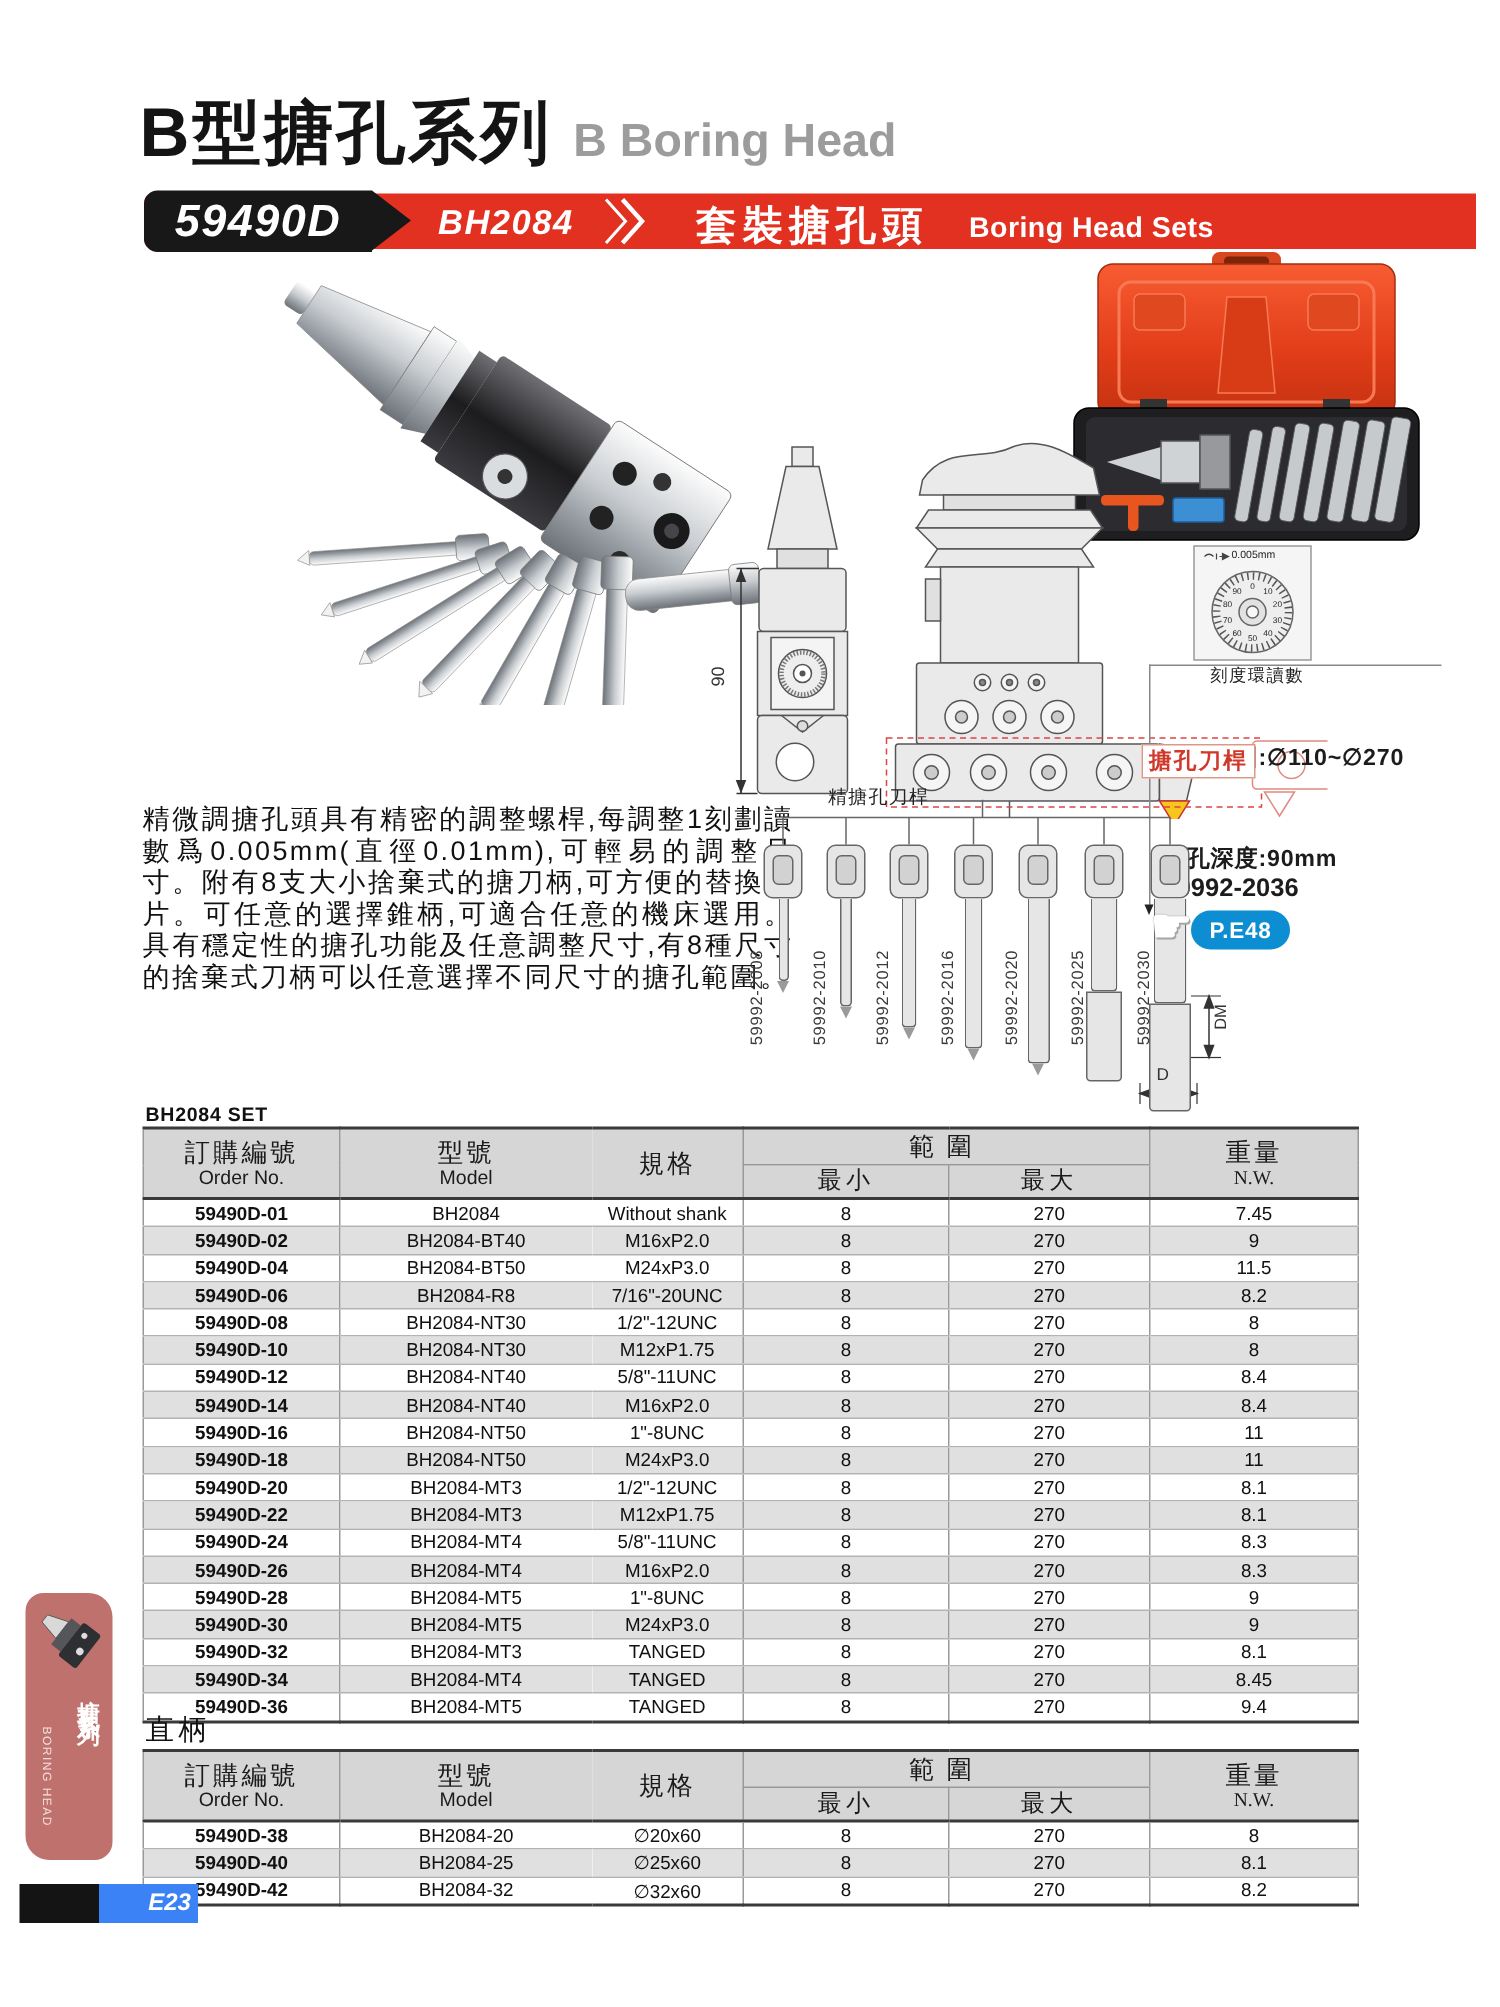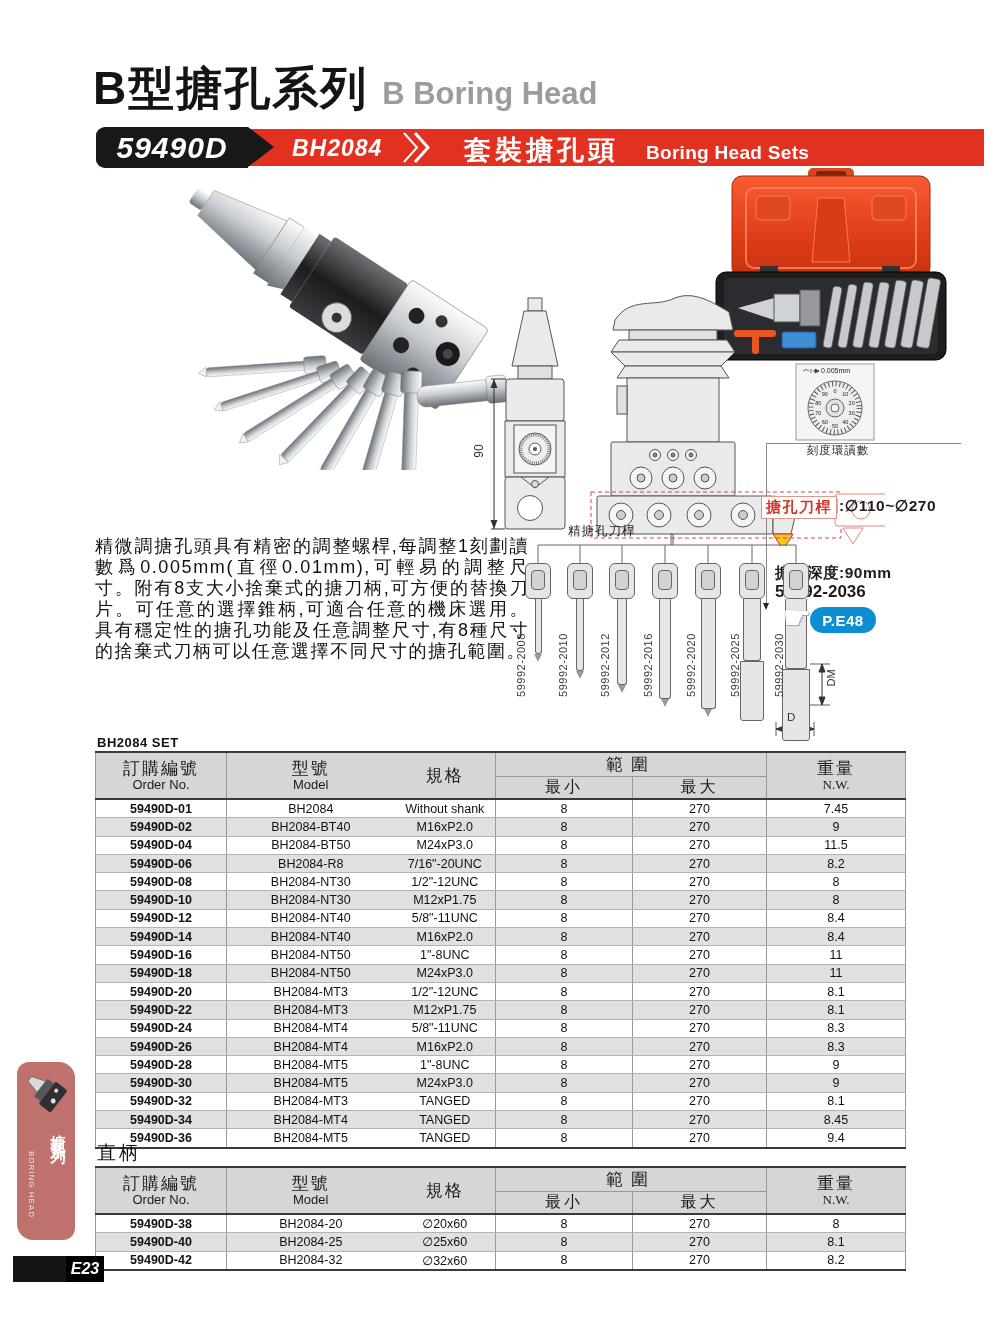--- a/index.html
+++ b/index.html
@@ -42,21 +42,21 @@
   .dialnum{font-size:5.5px; text-anchor:middle; fill:#222;}
 
   
   .specbox{position:absolute; left:766px; top:443px; width:186px; border-top:1px solid #888; border-left:1px solid #888; padding:4px 0 3px 8px;}
   .spec-line{font-size:15.5px; font-weight:600; color:#1c1c1c; line-height:19px; letter-spacing:0.5px;margin-top:48px;}
   .spec-part{font-size:17px; font-weight:600; color:#1c1c1c; line-height:20px;}
   .specbox:after{content:""; position:absolute; left:-4px; bottom:-5px; border-left:3.5px solid transparent; border-right:3.5px solid transparent; border-top:7px solid #222;}
   .holder-label{position:absolute; left:761px; top:496px; font-size:15px; color:#d0382a; border:1px solid #d98; background:#fff; padding:1px 4px; letter-spacing:1.5px; font-weight:600;}
 
   
-  .tree{position:absolute; left:504px; top:527px; width:400px; height:225px;}
+  .tree{position:absolute; left:488px; top:527px; width:400px; height:225px;}
   .tree-label{position:absolute; left:64px; top:-4px; font-size:12.5px; color:#222; letter-spacing:1px;}
   .tree-lines{position:absolute; left:0; top:6px;}
   .bar{position:absolute; width:30px;}
   .bar-head{width:26px; height:36px; margin:0 auto; background:#e6e6e6; border:1px solid #666; border-radius:6px; box-sizing:border-box;}
   .bar-window{width:14px; height:20px; margin:6px auto 0; background:#d2d2d2; border:1px solid #666; border-radius:4px; box-sizing:border-box;}
   .bar-shaft{margin:0 auto; background:#e6e6e6; border:1px solid #666; border-top:none; border-radius:0 0 3px 3px; box-sizing:border-box;}
   .bar-tip{width:0; height:0; margin:0 auto; border-left:4px solid transparent; border-right:4px solid transparent; border-top:8px solid #9a9a9a;}
   .bar-num{position:absolute; width:96px; left:-50px; top:96px; text-align:center; transform:rotate(-90deg); font-size:11px; color:#3c3c3c; letter-spacing:0.5px; white-space:nowrap;}
   .pe48{position:absolute; left:306px; top:80px; width:66px; height:26px; background:#0e8ed2; border-radius:13px; color:#fff; font-weight:bold; font-size:15px; display:flex; align-items:center; justify-content:center; letter-spacing:0.5px; cursor:pointer;}
   .pe48 .hand{position:absolute; left:-27px; top:-8px; font-size:31px; color:#fff; text-shadow:0 0 1px #888, 1px 1px 0 #aaa;}
@@ -80,21 +80,21 @@
   .ptable tbody td{font-size:12.5px; color:#111; height:17.3px; text-align:center; border-bottom:1px solid #b3b3b3; padding:0; overflow:hidden;}
   .ptable tbody td.c0{font-weight:bold; border-right:1px solid #999;}
   .ptable tbody td.c3,.ptable tbody td.c4,.ptable tbody td.c5{border-left:1px solid #999;}
   .ptable tbody tr.alt{background:#e0e0e0;}
 
   
   .sidetab{position:absolute; left:17px; top:1062px; width:58px; height:178px; background:#bf726d; border-radius:12px 16px 12px 16px; cursor:pointer;}
   .tab-zh{position:absolute; right:8px; top:60px; writing-mode:vertical-rl; font-size:15px; letter-spacing:5px; color:#fff; font-weight:600;}
   .tab-en{position:absolute; left:-27px; top:118px; width:82px; text-align:center; transform:rotate(90deg); font-size:8px; color:#f2e0de; letter-spacing:1px; white-space:nowrap;}
   .foot-black{position:absolute; left:13px; top:1256px; width:53px; height:26px; background:#141414;}
-  .foot-badge{position:absolute; left:66px; top:1256px; width:38px; height:26px; background:#000000; color:#fff; font-weight:bold; font-size:16px; display:flex; align-items:center; justify-content:center; font-style:italic;}
+  .foot-badge{position:absolute; left:66px; top:1256px; width:38px; height:26px; background:#3b82f6; color:#fff; font-weight:bold; font-size:16px; display:flex; align-items:center; justify-content:center; font-style:italic;padding-left:28px;}
 </style>
 </head>
 <body>
 
 <div id="page">
 
   <div class="title-row">
     <span class="title-zh">B型搪孔系列</span><span class="title-en">B Boring Head</span>
   </div>
 

